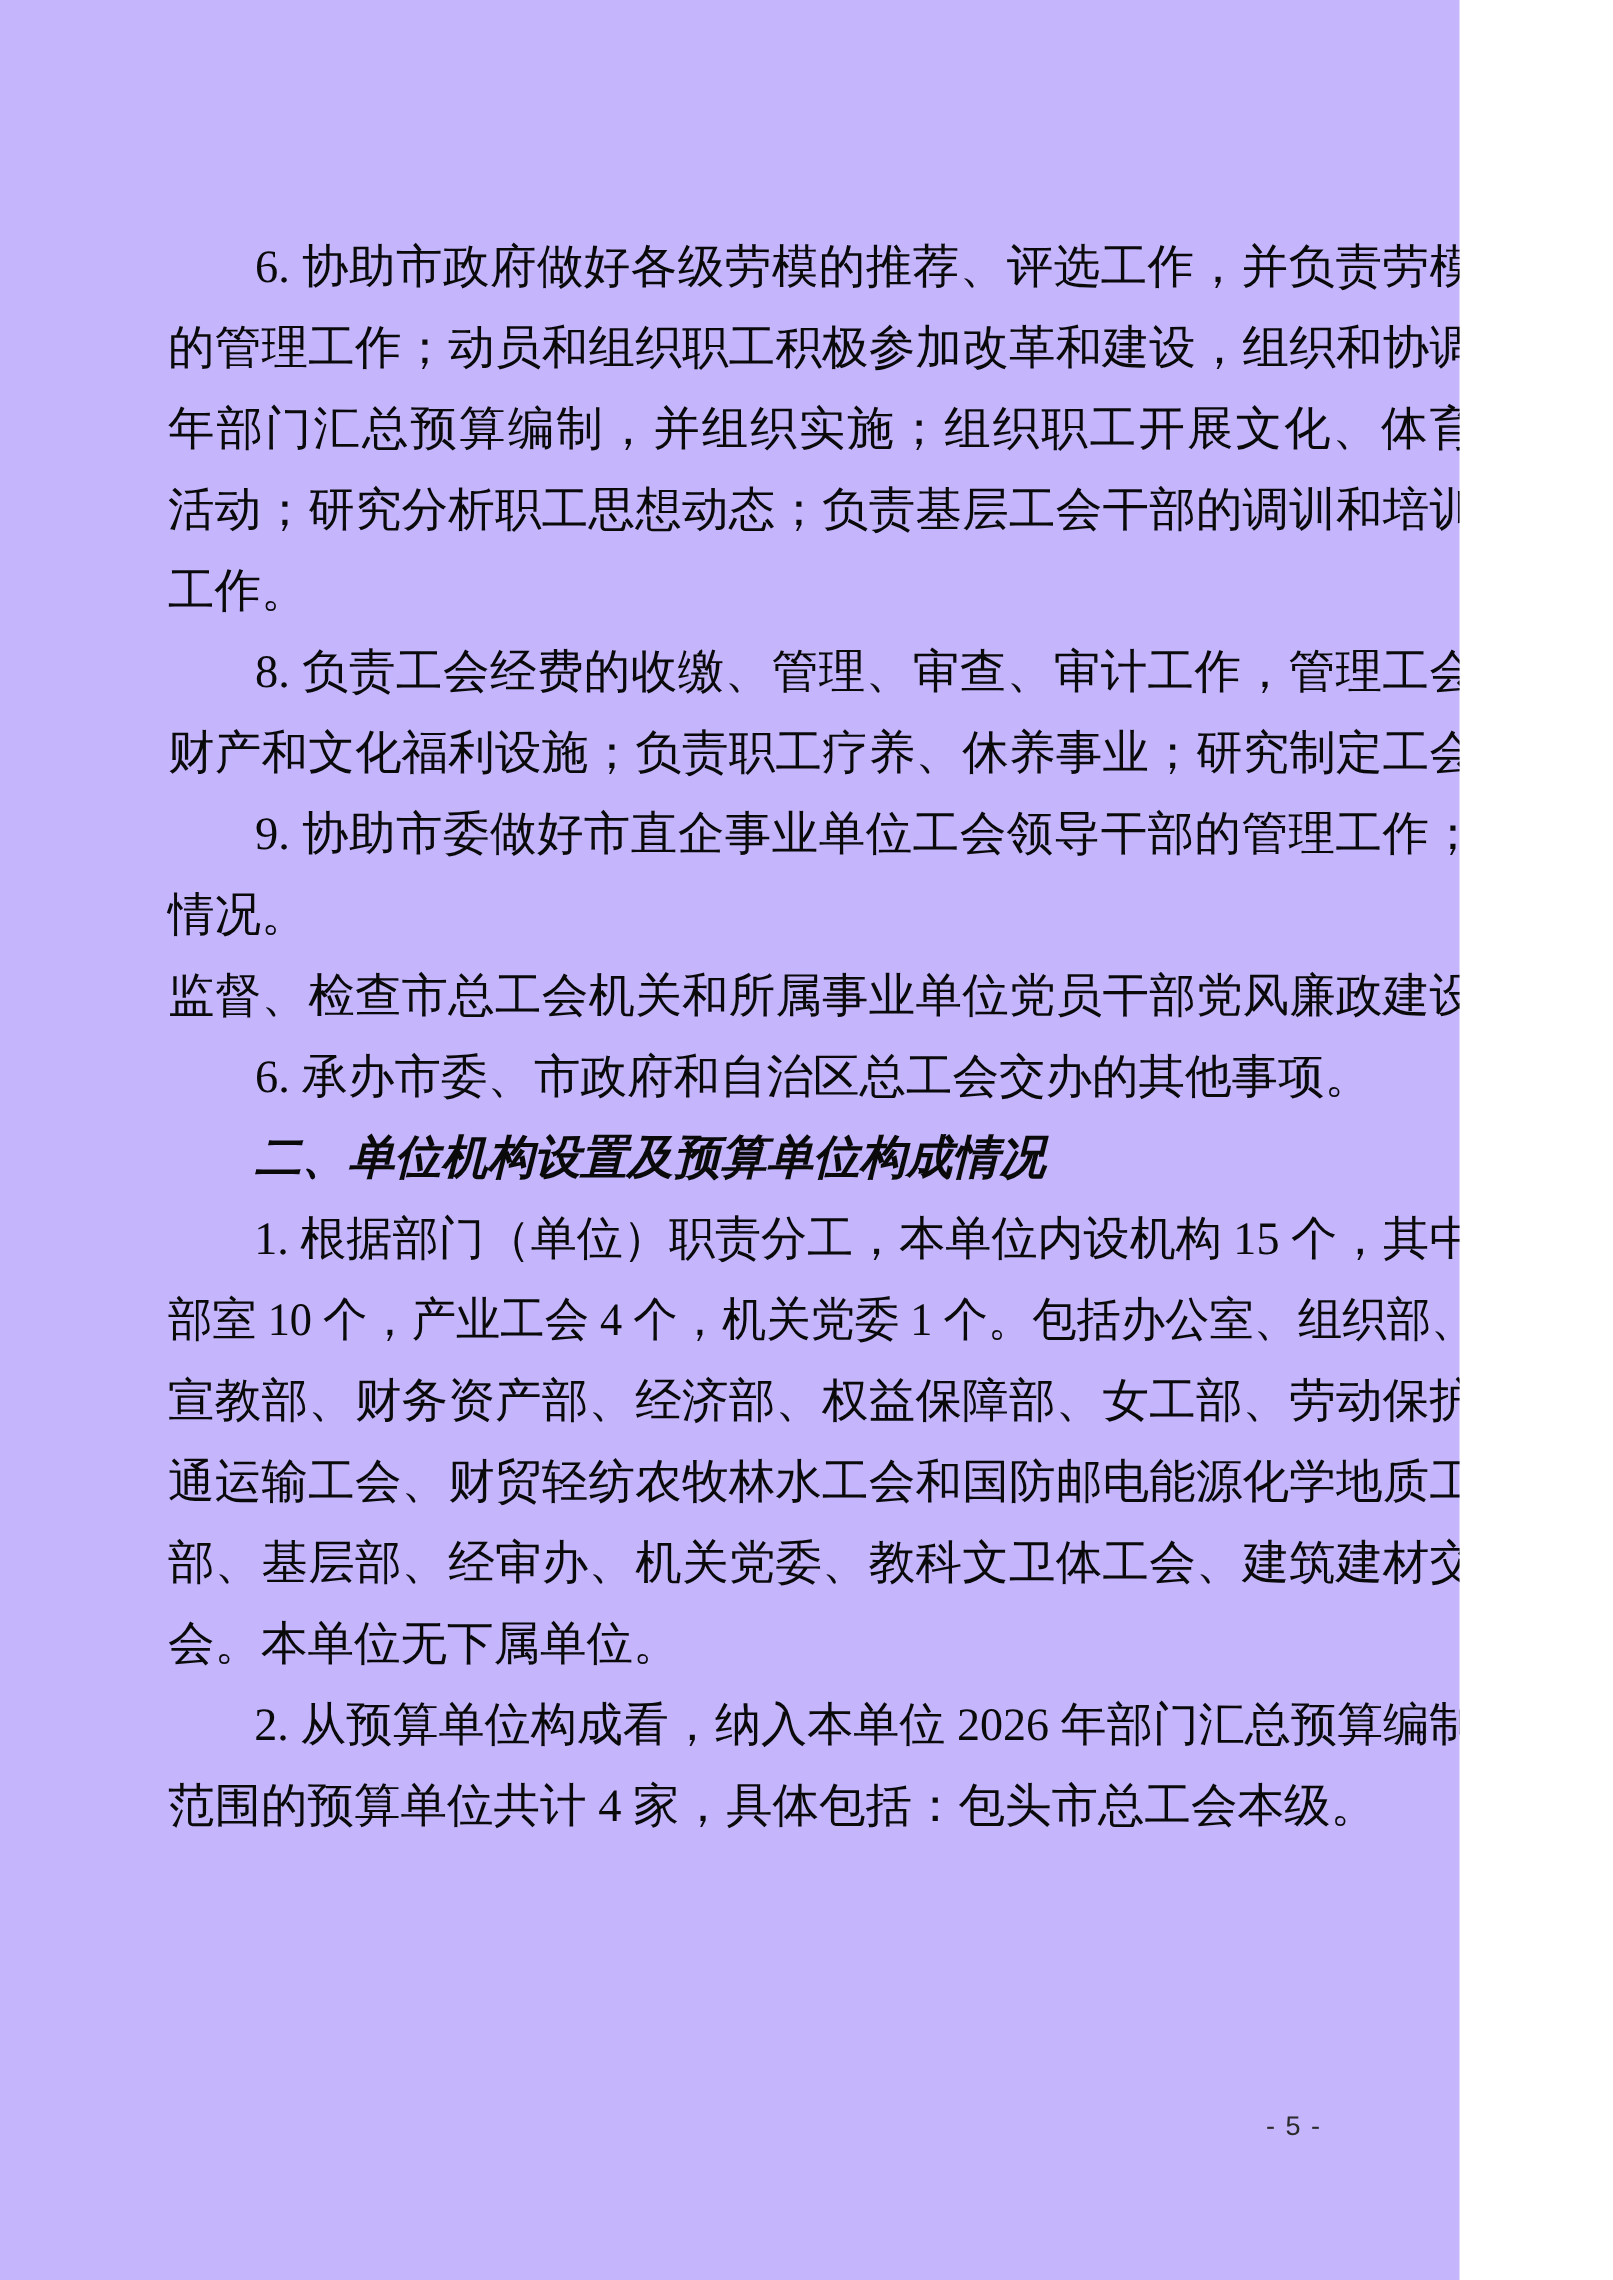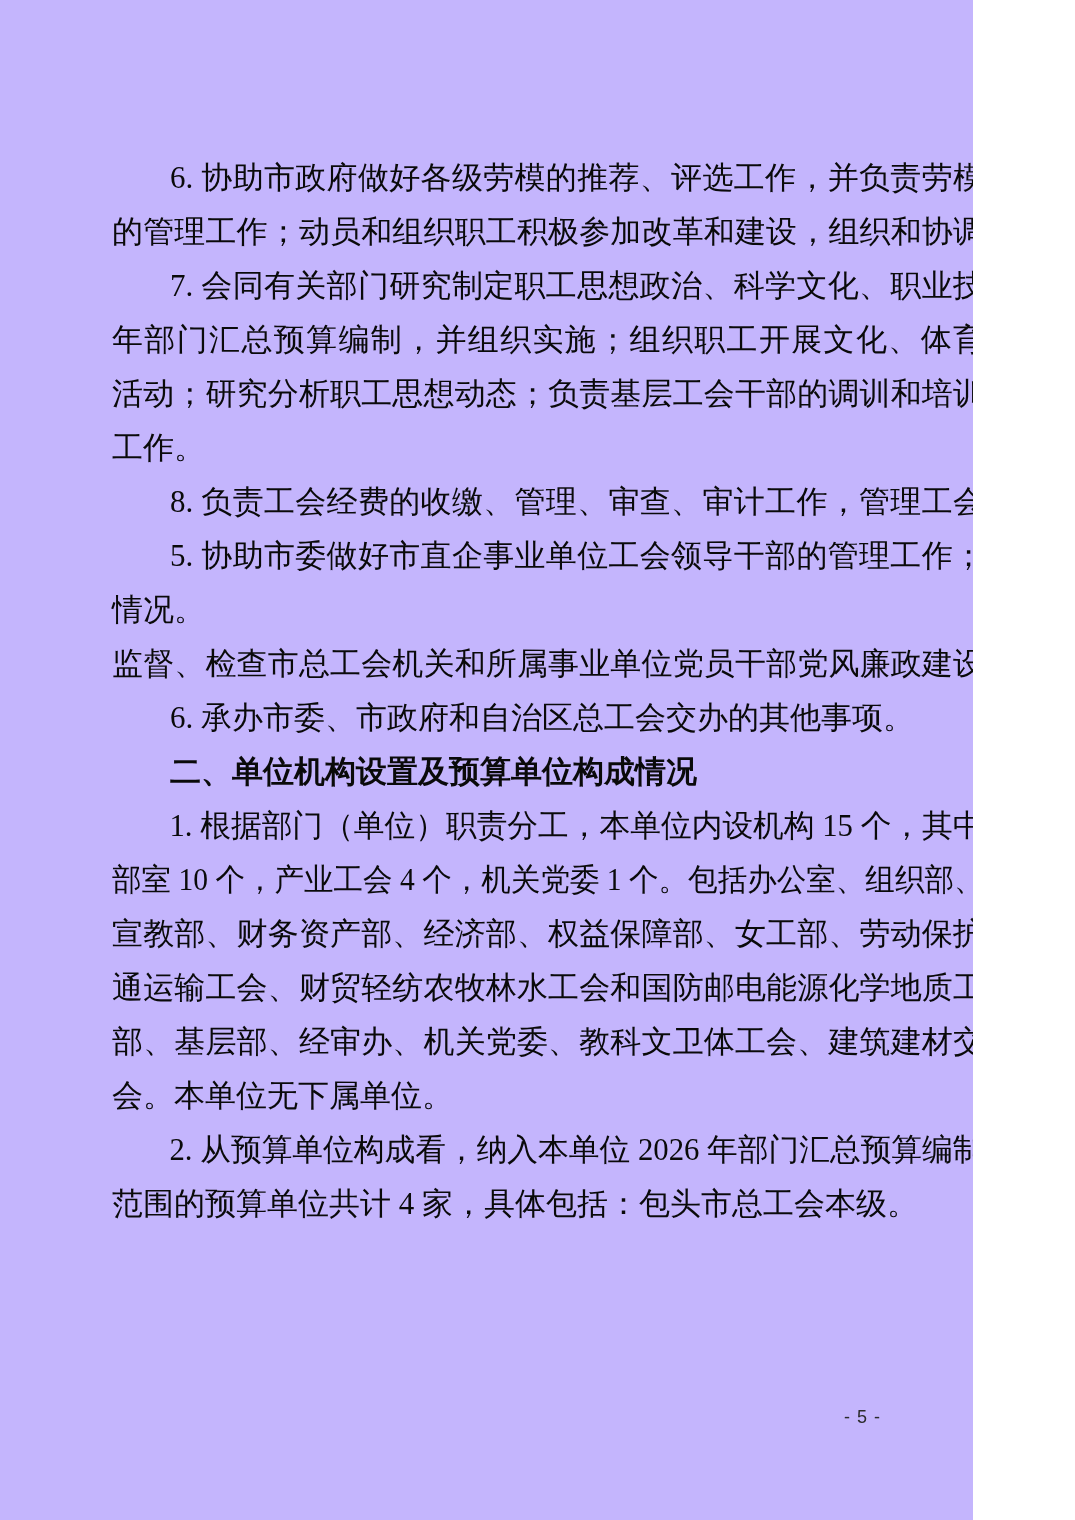--- a/index.html
+++ b/index.html
@@ -32,44 +32,45 @@
   }
   .ln.fill {
     text-align-last: justify;
   }
   .ln.indent {
     text-indent: 58px;
   }
   .ln.heading {
     font-family: "Liberation Sans", "DejaVu Sans", sans-serif;
     font-weight: 700;
+    font-style: italic;
   }
   .footer {
     position: absolute;
     top: 1407px;
     right: 92px;
     font-family: "Liberation Sans", "DejaVu Sans", sans-serif;
     font-size: 18px;
     letter-spacing: 1px;
     color: #2b2b2b;
   }
 </style>
 </head>
 <body>
 
 <div class="page">
   <div class="content">
     <div class="ln indent fill">6. 协助市政府做好各级劳模的推荐、评选工作，并负责劳模</div>
     <div class="ln fill">的管理工作；动员和组织职工积极参加改革和建设，组织和协调</div>
-    <div class="ln indent fill">7. 会同有关部门研究制定职工思想政治、科学文化、职业技</div>
     <div class="ln fill">年部门汇总预算编制，并组织实施；组织职工开展文化、体育</div>
     <div class="ln fill">活动；研究分析职工思想动态；负责基层工会干部的调训和培训</div>
     <div class="ln">工作。</div>
     <div class="ln indent fill">8. 负责工会经费的收缴、管理、审查、审计工作，管理工会</div>
-    <div class="ln indent fill">5. 协助市委做好市直企事业单位工会领导干部的管理工作；</div>
+    <div class="ln fill">财产和文化福利设施；负责职工疗养、休养事业；研究制定工会</div>
+    <div class="ln indent fill">9. 协助市委做好市直企事业单位工会领导干部的管理工作；</div>
     <div class="ln">情况。</div>
     <div class="ln fill">监督、检查市总工会机关和所属事业单位党员干部党风廉政建设</div>
     <div class="ln indent">6. 承办市委、市政府和自治区总工会交办的其他事项。</div>
     <div class="ln heading indent">二、单位机构设置及预算单位构成情况</div>
     <div class="ln indent fill" style="transform-origin: left center; transform: scaleX(0.990909);">1. 根据部门（单位）职责分工，本单位内设机构 15 个，其中</div>
     <div class="ln fill" style="transform-origin: left center; transform: scaleX(0.953005);">部室 10 个，产业工会 4 个，机关党委 1 个。包括办公室、组织部、</div>
     <div class="ln fill">宣教部、财务资产部、经济部、权益保障部、女工部、劳动保护</div>
     <div class="ln fill">通运输工会、财贸轻纺农牧林水工会和国防邮电能源化学地质工</div>
     <div class="ln fill">部、基层部、经审办、机关党委、教科文卫体工会、建筑建材交</div>
     <div class="ln">会。本单位无下属单位。</div>

